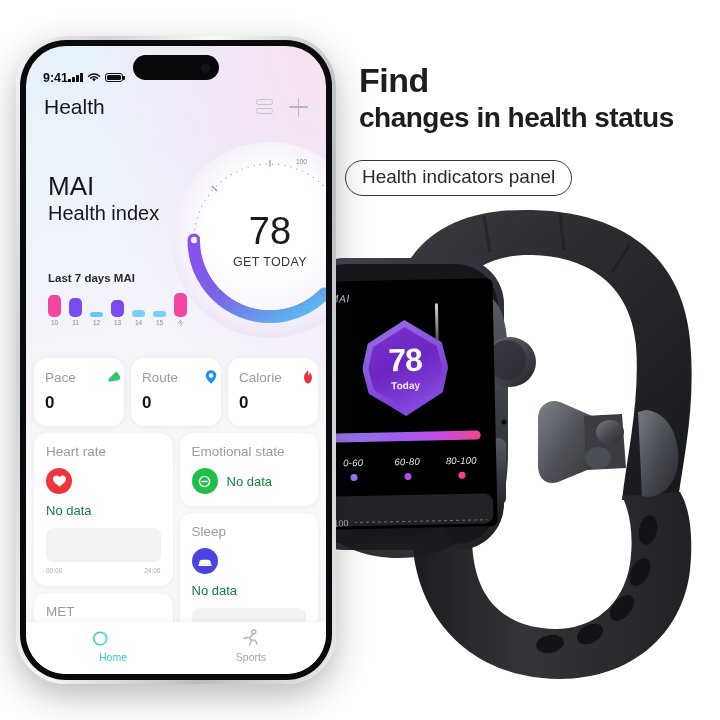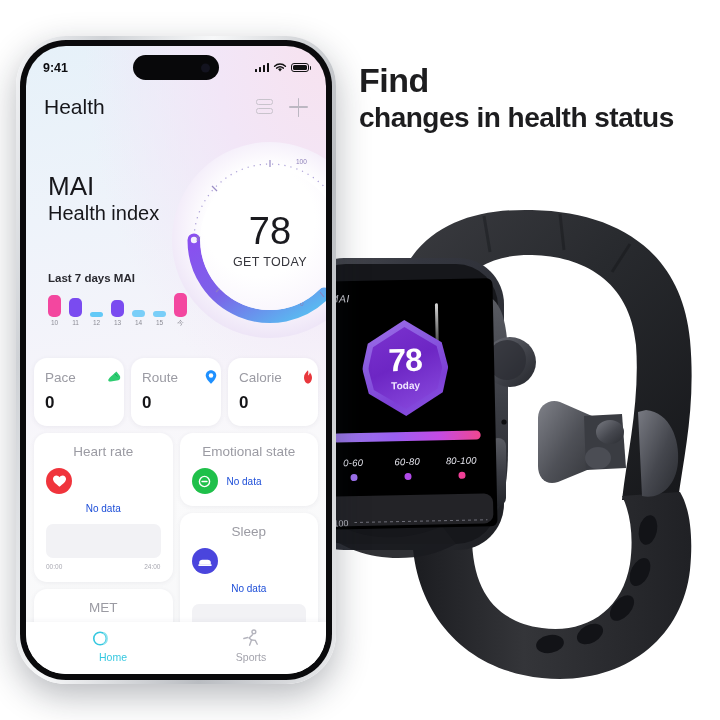--- a/index.html
+++ b/index.html
@@ -40,22 +40,22 @@
       linear-gradient(170deg,#e6f1f9 0%, #eef3fa 26%, #f6f4fa 52%, #fafafb 68%, #f7f8f9 100%);
   }
   
   .notch {
     position:absolute; left:50%; transform:translateX(-50%); top:9px;
     width:86px; height:25px; background:#08080a; border-radius:14px; z-index:9;
   }
   .notch .cam { position:absolute; right:9px; top:50%; transform:translateY(-50%);
     width:9px; height:9px; border-radius:50%; background:#13131f; }
 
-  .statusbar { position:absolute; top:9px; left:0; width:100%; height:25px; z-index:8;
-    display:flex; align-items:center; justify-content:space-between; padding:0 17px; }
+  .statusbar { position:absolute; top:19px; left:0; width:100%; height:25px; z-index:8;
+    display:flex; align-items:center; justify-content:flex-start; padding:0 17px; }
   .clock { font-size:12.5px; font-weight:bold; color:#0d0d10; }
   .sb-right { display:flex; align-items:center; gap:4px; }
   .bars { display:flex; align-items:flex-end; gap:1.5px; height:9px; }
   .bars i { display:block; width:2.5px; background:#111; border-radius:.5px; }
   .bars i:nth-child(1){height:3.5px}.bars i:nth-child(2){height:5.5px}
   .bars i:nth-child(3){height:7.5px}.bars i:nth-child(4){height:9.5px}
   .batt { width:18px; height:9.5px; border:1.3px solid #111; border-radius:3px; position:relative; }
   .batt::after { content:""; position:absolute; left:1px; top:1px; bottom:1px; right:1px;
     background:#111; border-radius:1.5px; }
   .batt::before { content:""; position:absolute; right:-3.2px; top:2.6px; width:1.6px; height:4px;
@@ -105,25 +105,25 @@
   .mini { flex:1; background:#fff; border-radius:13px; padding:11px 2px 13px 11px;
     box-shadow:0 1px 5px rgba(60,60,90,.07); min-height:64px; }
   .mini .t { display:flex; align-items:center; justify-content:space-between; }
   .mini .lbl { font-size:13.5px; color:#9b9ba3; }
   .mini .v { font-size:17px; font-weight:bold; color:#151518; margin-top:8px; }
   .ico { width:16px; height:16px; flex:0 0 16px; }
 
   .row2 { display:flex; gap:7px; margin-top:7px; align-items:flex-start; }
   .col { flex:1; display:flex; flex-direction:column; gap:7px; }
   .card { background:#fff; border-radius:13px; padding:11px 12px 12px 12px;
-    box-shadow:0 1px 5px rgba(60,60,90,.07);text-align:center; }
+    box-shadow:0 1px 5px rgba(60,60,90,.07); }
   .card .h { font-size:13.5px; color:#9b9ba3; }
   .ico-circ { width:26px; height:26px; border-radius:50%; display:flex; align-items:center;
     justify-content:center; flex:0 0 26px; }
-  .nod { font-size:10px; color:#1d4ed8; }
+  .nod { font-size:13px; color:#15803d; }
   .inline { display:flex; align-items:center; gap:9px; margin-top:9px; }
   .plot { margin-top:10px; height:34px; background:#f2f2f5; border-radius:7px; }
   .axis { display:flex; justify-content:space-between; margin-top:5px;
     font-size:6.5px; color:#a9a9b2; }
 
   
   .tabbar { position:absolute; bottom:0; left:0; width:100%; height:52px; background:#fff;
     display:flex; align-items:flex-start; padding-top:6px; z-index:6;
     box-shadow:0 -1px 6px rgba(60,60,90,.05); }
   .tab { flex:1; display:flex; flex-direction:column; align-items:center; gap:2px; }
@@ -166,20 +166,21 @@
 </style>
 </head>
 <body>
 
 <div id="stage">
 
   <div class="headline">
     <div class="l1">Find</div>
     <div class="l2">changes in health status</div>
   </div>
+  <div class="pill">Health indicators panel</div>
 
   <div id="watch">
     <svg viewBox="0 0 420 500">
       <defs>
         <linearGradient id="strapG" x1="0" y1="0" x2="1" y2="1">
           <stop offset="0%" stop-color="#3b3c41"></stop>
             <stop offset="45%" stop-color="#282a2e"></stop>
           <stop offset="100%" stop-color="#16171a"></stop>
         </linearGradient>
         <linearGradient id="strapG2" x1="0" y1="0" x2="1" y2="0">

